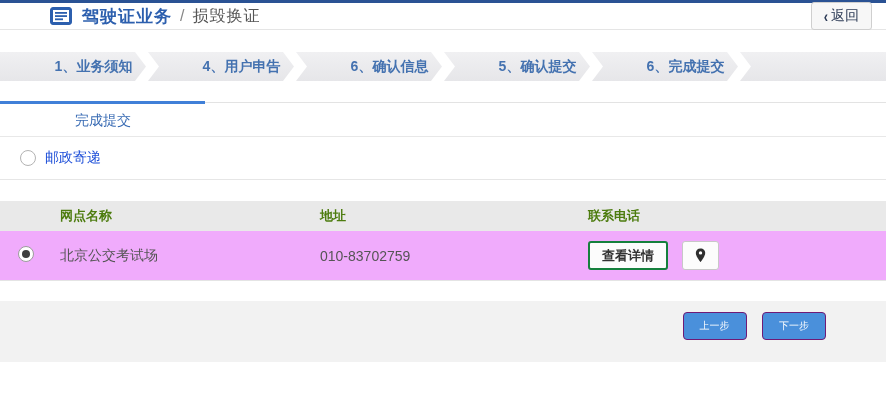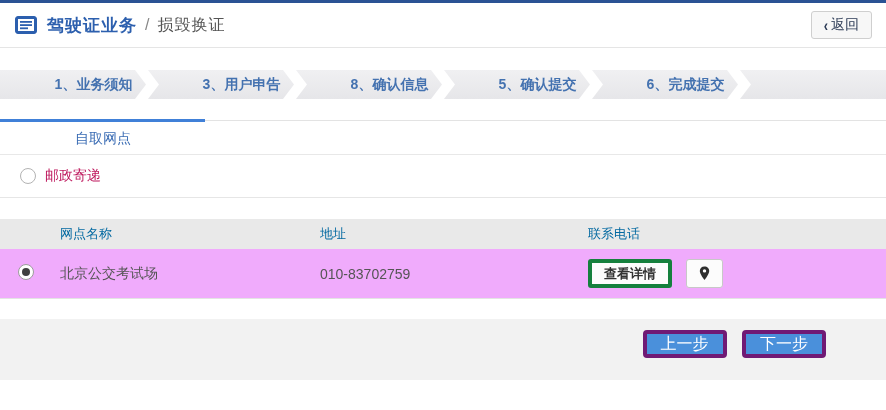--- a/index.html
+++ b/index.html
@@ -3,21 +3,21 @@
 <meta charset="utf-8">
 <style>
   html,body{margin:0;padding:0;background:#fff;}
   .page{
     width:886px;height:410px;position:relative;background:#fff;overflow:hidden;
     font-family:"Liberation Sans","DejaVu Sans",sans-serif;color:#555;
   }
   
   .topbar{height:3px;background:#2a5294;}
   
-  .header{height:45px;border-bottom:1px solid #e5e5e5;display:flex;align-items:center;padding-left:15px;box-sizing:border-box;}
+  .header{height:27px;border-bottom:1px solid #e5e5e5;display:flex;align-items:center;padding-left:50px;box-sizing:border-box;}
   .hicon{display:inline-flex;margin-right:10px;}
   .title{color:#2c5fae;font-size:17px;font-weight:bold;letter-spacing:1px;}
   .sep{color:#888;font-size:16px;margin:0 8px;}
   .subtitle{color:#555;font-size:16px;letter-spacing:1px;}
   .back-btn{
     margin-left:auto;margin-right:14px;background:#f7f7f7;border:1px solid #cfcfcf;border-radius:3px;
     padding:4px 12px;font-size:14px;color:#2b3a55;cursor:pointer;display:flex;align-items:center;gap:3px;
     font-family:inherit;
   }
   .back-chev{font-weight:bold;font-size:13px;transform:scaleY(1.2);}
@@ -40,46 +40,46 @@
   .section-head{
     position:relative;height:33px;line-height:33px;
     border-top:1px solid #e3e3e3;border-bottom:1px solid #e8e8e8;
   }
   .section-head::before{
     content:'';position:absolute;top:-2px;left:0;width:205px;height:3px;background:#4080d8;
   }
   .section-label{padding-left:75px;color:#3a6cb4;font-size:14px;}
   
   .radio-row{height:42px;display:flex;align-items:center;padding-left:20px;gap:62px;border-bottom:1px solid #e6e6e6;}
-  .radio-opt{display:flex;align-items:center;gap:9px;font-size:14px;color:#be185d;cursor:pointer;}
+  .radio-opt{display:flex;align-items:center;gap:9px;font-size:14px;color:#1d4ed8;cursor:pointer;}
   .radio{width:14px;height:14px;border-radius:50%;border:1px solid #b3b3b3;background:#fff;display:inline-block;position:relative;box-sizing:content-box;}
   .radio.checked::after{content:'';position:absolute;left:3px;top:3px;width:8px;height:8px;border-radius:50%;background:#38415c;}
   .radio.blue{border-color:#5b8fd4;}
   .radio.gray{border-color:#9c9c9c;}
   .radio.gray.checked::after{background:#3f3f3f;}
   
   .thead,.trow{display:grid;grid-template-columns:40px 280px 268px 138px 1fr;align-items:center;}
-  .thead{height:30px;background:#e9e9e9;font-size:13px;font-weight:normal;color:#0369a1;}
+  .thead{height:30px;background:#e9e9e9;font-size:13px;font-weight:bold;color:#4d7c0f;}
   .trow{height:49px;border-bottom:1px solid #e4e4e4;font-size:14px;color:#555;background:#f0abfc;}
   .c-name{padding-left:20px;}
   .c-radio{padding-left:18px;}
   .c-actions{display:flex;align-items:center;gap:14px;}
   .detail-btn{
-    background:#fcfcfc;border:4px solid #15803d;border-radius:3px;height:29px;padding:0 12px;
+    background:#fcfcfc;border:2px solid #15803d;border-radius:3px;height:29px;padding:0 12px;
     font-size:13px;font-weight:bold;color:#333;cursor:pointer;font-family:inherit;
   }
   .pin-btn{
     background:#fcfcfc;border:1px solid #c8c8c8;border-radius:3px;height:29px;width:37px;
     display:flex;align-items:center;justify-content:center;cursor:pointer;
   }
   
   .footer{margin-top:20px;height:50px;background:#f2f2f2;text-align:right;padding:11px 60px 0 0;box-sizing:content-box;}
   .blue-btn{
-    display:inline-block;background:#4a90db;border:4px solid #701a75;border-radius:4px;color:#fff;
-    font-size:16px;height:28px;min-width:64px;padding:0 14px;margin-left:11px;cursor:pointer;font-family:Liberation Mono, monospace;
+    display:inline-block;background:#4a90db;border:1px solid #701a75;border-radius:4px;color:#fff;
+    font-size:10px;height:28px;min-width:64px;padding:0 14px;margin-left:11px;cursor:pointer;font-family:Liberation Mono, monospace;
   }
 </style>
 </head>
 <body>
 
 <div class="page">
   <div class="topbar"></div>
 
   <div class="header">
     <span class="hicon">
@@ -95,30 +95,30 @@
     <span class="sep">/</span>
     <span class="subtitle">损毁换证</span>
     <button class="back-btn">
       <span class="back-chev">‹</span>
       <span>返回</span>
     </button>
   </div>
 
   <div class="steps">
     <div class="step first">1、业务须知</div>
-    <div class="step">3、用户申告</div>
-    <div class="step">8、确认信息</div>
+    <div class="step">4、用户申告</div>
+    <div class="step">6、确认信息</div>
     <div class="step">5、确认提交</div>
     <div class="step">6、完成提交</div>
     <div class="step-filler"></div>
   </div>
 
   <section class="panel">
     <div class="section-head">
-      <span class="section-label">自取网点</span>
+      <span class="section-label">完成提交</span>
     </div>
     <div class="radio-row">
       <label class="radio-opt">
         <span class="radio"></span>
         <span>邮政寄递</span>
       </label>
     </div>
   </section>
 
   <section class="panel">

